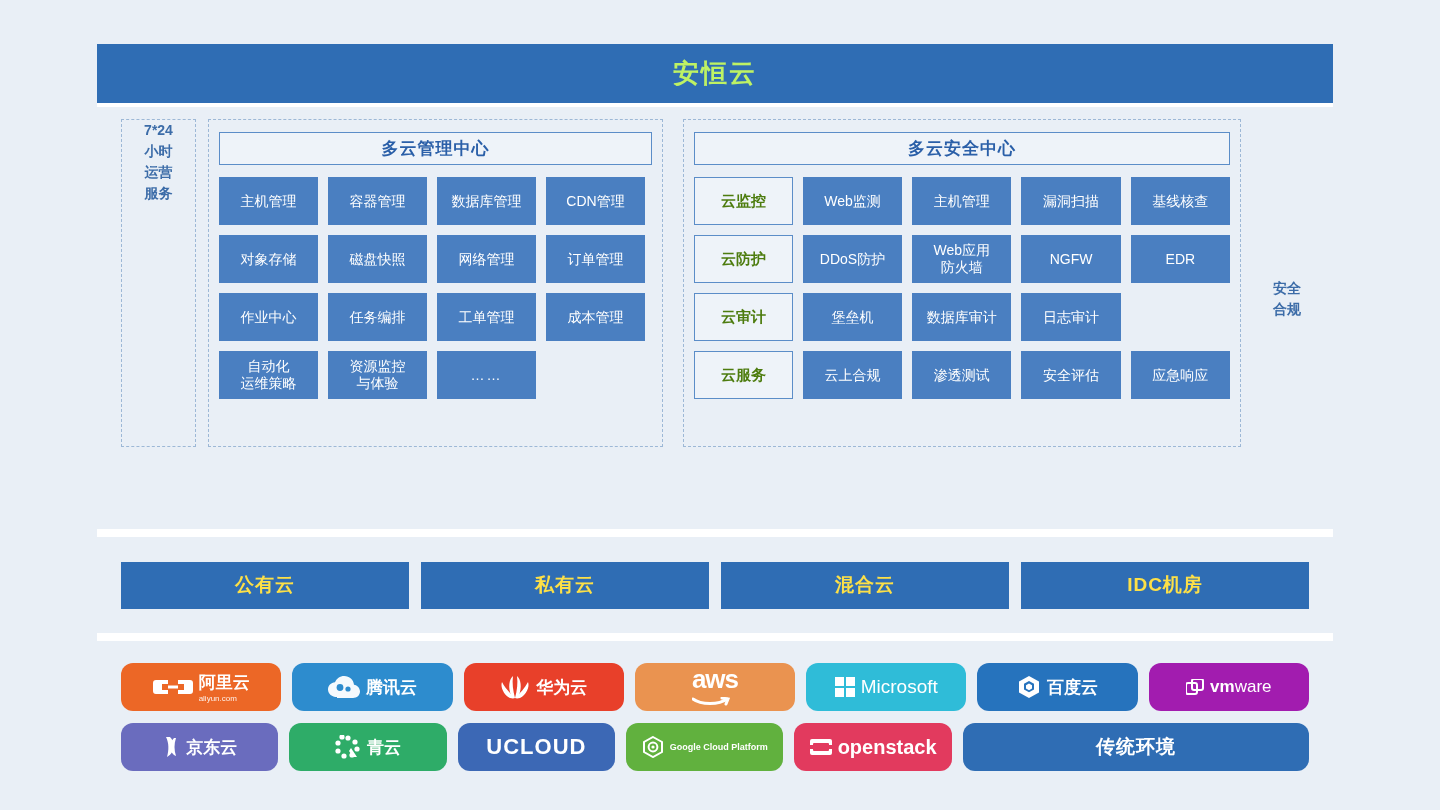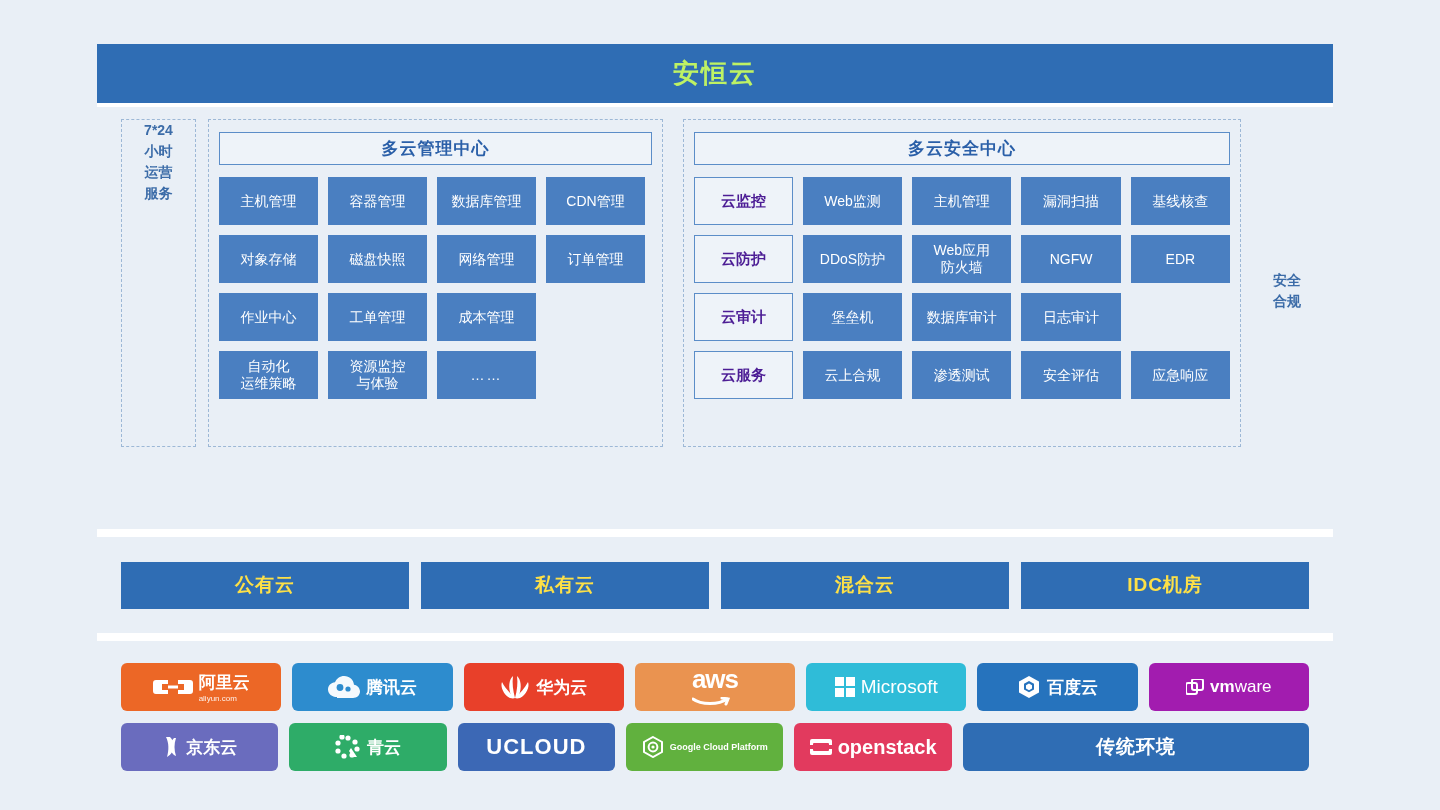--- a/index.html
+++ b/index.html
@@ -42,21 +42,21 @@
     border:1px dashed #9db8d6;
     display:flex;align-items:flex-start;justify-content:center;
     box-sizing:border-box;
   }
   .col-ops-text{
     color:#3c6ca8;font-size:14px;line-height:21px;text-align:center;font-weight:bold;
   }
 
   
   .col-compliance{
-    position:absolute;left:1150px;top:83px;width:80px;height:328px;
+    position:absolute;left:1150px;top:91px;width:80px;height:328px;
     display:flex;align-items:center;justify-content:center;
   }
   .col-compliance-text{
     color:#3c6ca8;font-size:14px;line-height:21px;text-align:center;font-weight:bold;
   }
 
   
   .group{
     position:absolute;top:75px;height:328px;
     border:1px dashed #9db8d6;box-sizing:border-box;
@@ -85,21 +85,21 @@
   }
   .tile.empty{visibility:hidden;}
   .tile.dots{letter-spacing:2px;}
 
   
   .group-mgmt .tile{width:99px;}
   
   .group-sec .tile{width:106px;}
   .group-sec .tile-lead{
     width:106px;background:#eef3f9;border:1px solid #5b8dc8;
-    color:#4c1d95;font-weight:bold;font-size:15px;
+    color:#4d7c0f;font-weight:bold;font-size:15px;
     display:flex;align-items:center;justify-content:center;
     height:48px;box-sizing:border-box;
   }
 
   
   .cloudtype-row{
     position:absolute;left:0;top:493px;width:1236px;height:96px;
     display:flex;align-items:center;gap:12px;padding:0 24px;
     box-sizing:border-box;
   }
@@ -109,21 +109,21 @@
     font-size:19px;font-weight:bold;letter-spacing:1px;
   }
 
   
   .vendors{
     position:absolute;left:0;top:597px;width:1236px;height:151px;
     padding:22px 24px 0 24px;box-sizing:border-box;
   }
   .vendor-row{display:flex;gap:11px;margin-bottom:12px;}
   .logo{
-    flex:1;height:48px;border-radius:6px;
+    flex:1;height:48px;border-radius:12px;
     display:flex;align-items:center;justify-content:center;gap:6px;
     color:#ffffff;font-size:17px;font-weight:bold;
     overflow:hidden;
   }
   .logo .mark{display:flex;align-items:center;justify-content:center;flex:0 0 auto;}
   .logo .wordmark{white-space:nowrap;}
 
   .lg-small{font-size:9px;font-weight:bold;}
   .lg-aws{font-size:26px;font-weight:bold;letter-spacing:-1px;}
   .lg-ms{font-size:19px;font-weight:normal;text-align:center;}
@@ -162,20 +162,21 @@
             <div class="tile">CDN管理</div>
           </div>
           <div class="row">
             <div class="tile">对象存储</div>
             <div class="tile">磁盘快照</div>
             <div class="tile">网络管理</div>
             <div class="tile">订单管理</div>
           </div>
           <div class="row">
             <div class="tile">作业中心</div>
+            <div class="tile">任务编排</div>
             <div class="tile">工单管理</div>
             <div class="tile">成本管理</div>
           </div>
           <div class="row">
             <div class="tile">自动化<br>运维策略</div>
             <div class="tile">资源监控<br>与体验</div>
             <div class="tile dots">……</div>
             <div class="tile empty"></div>
           </div>
         </div>

